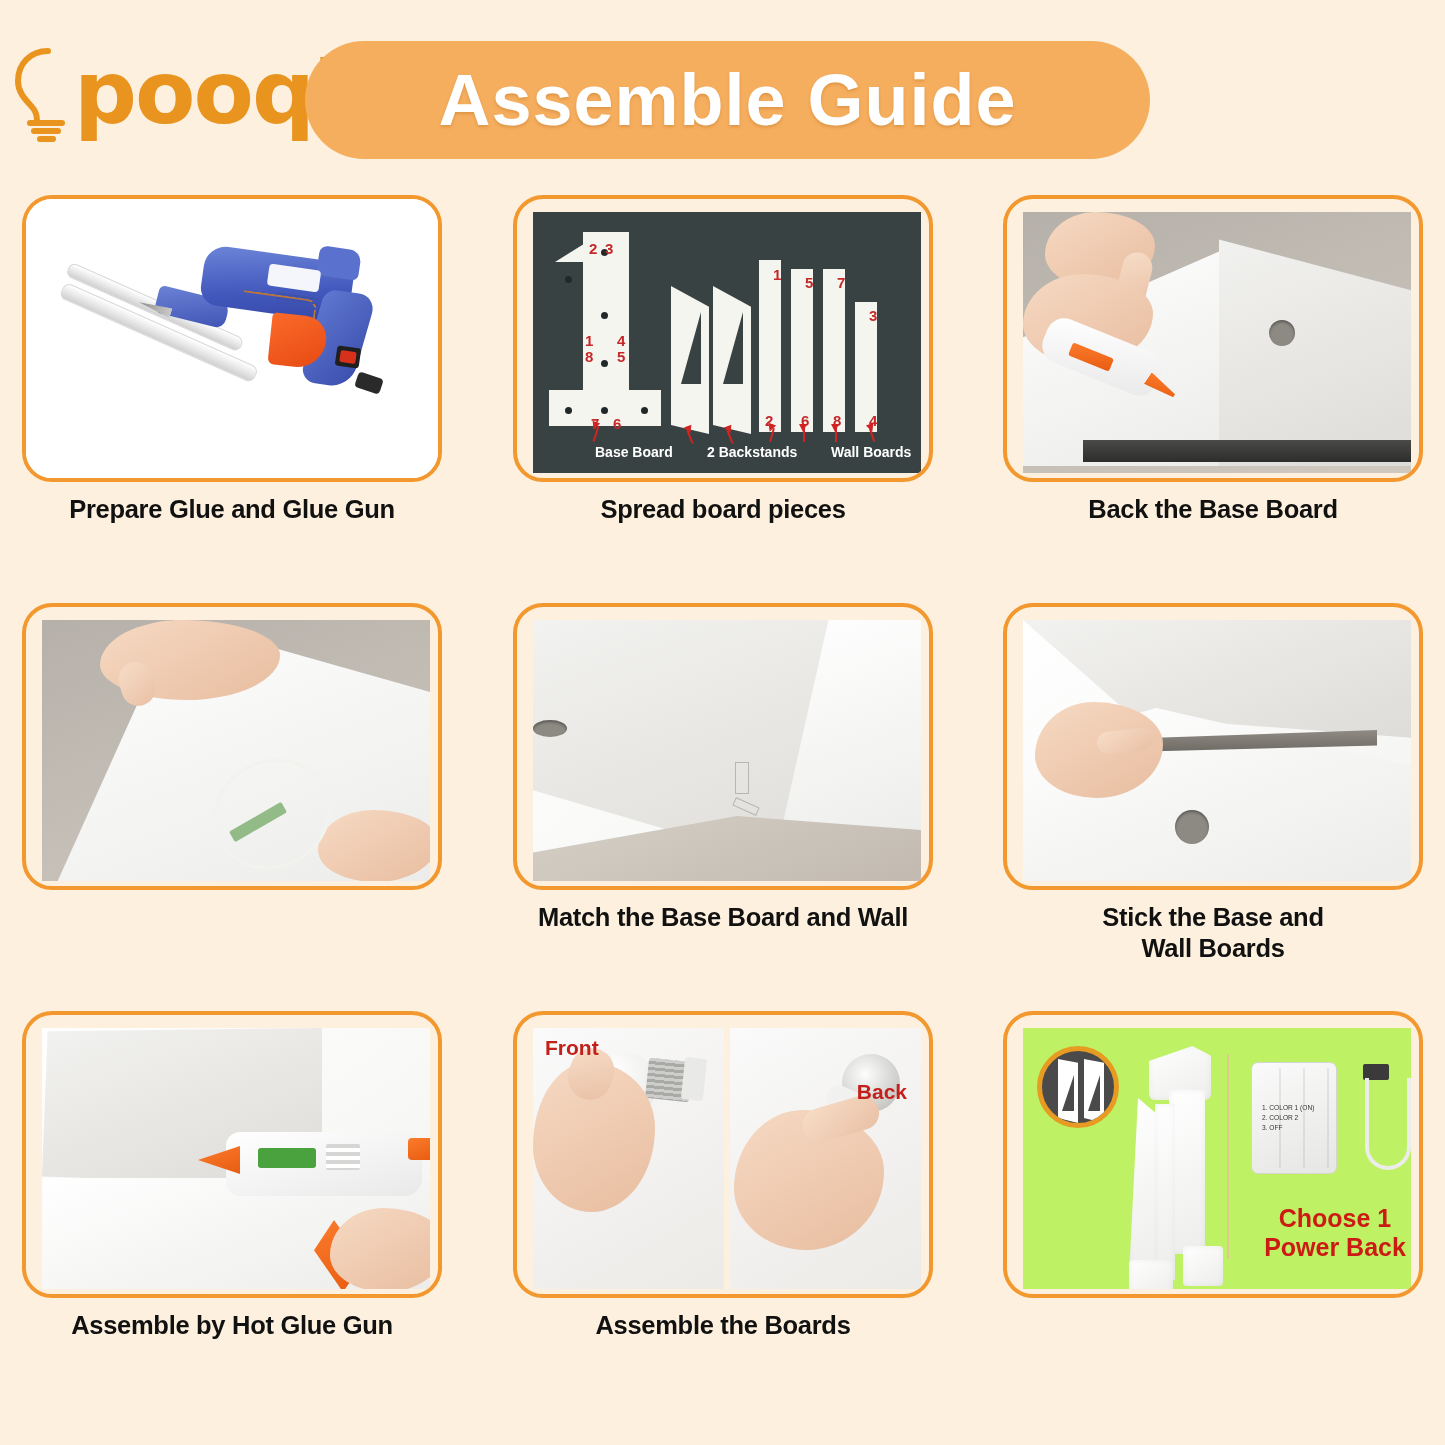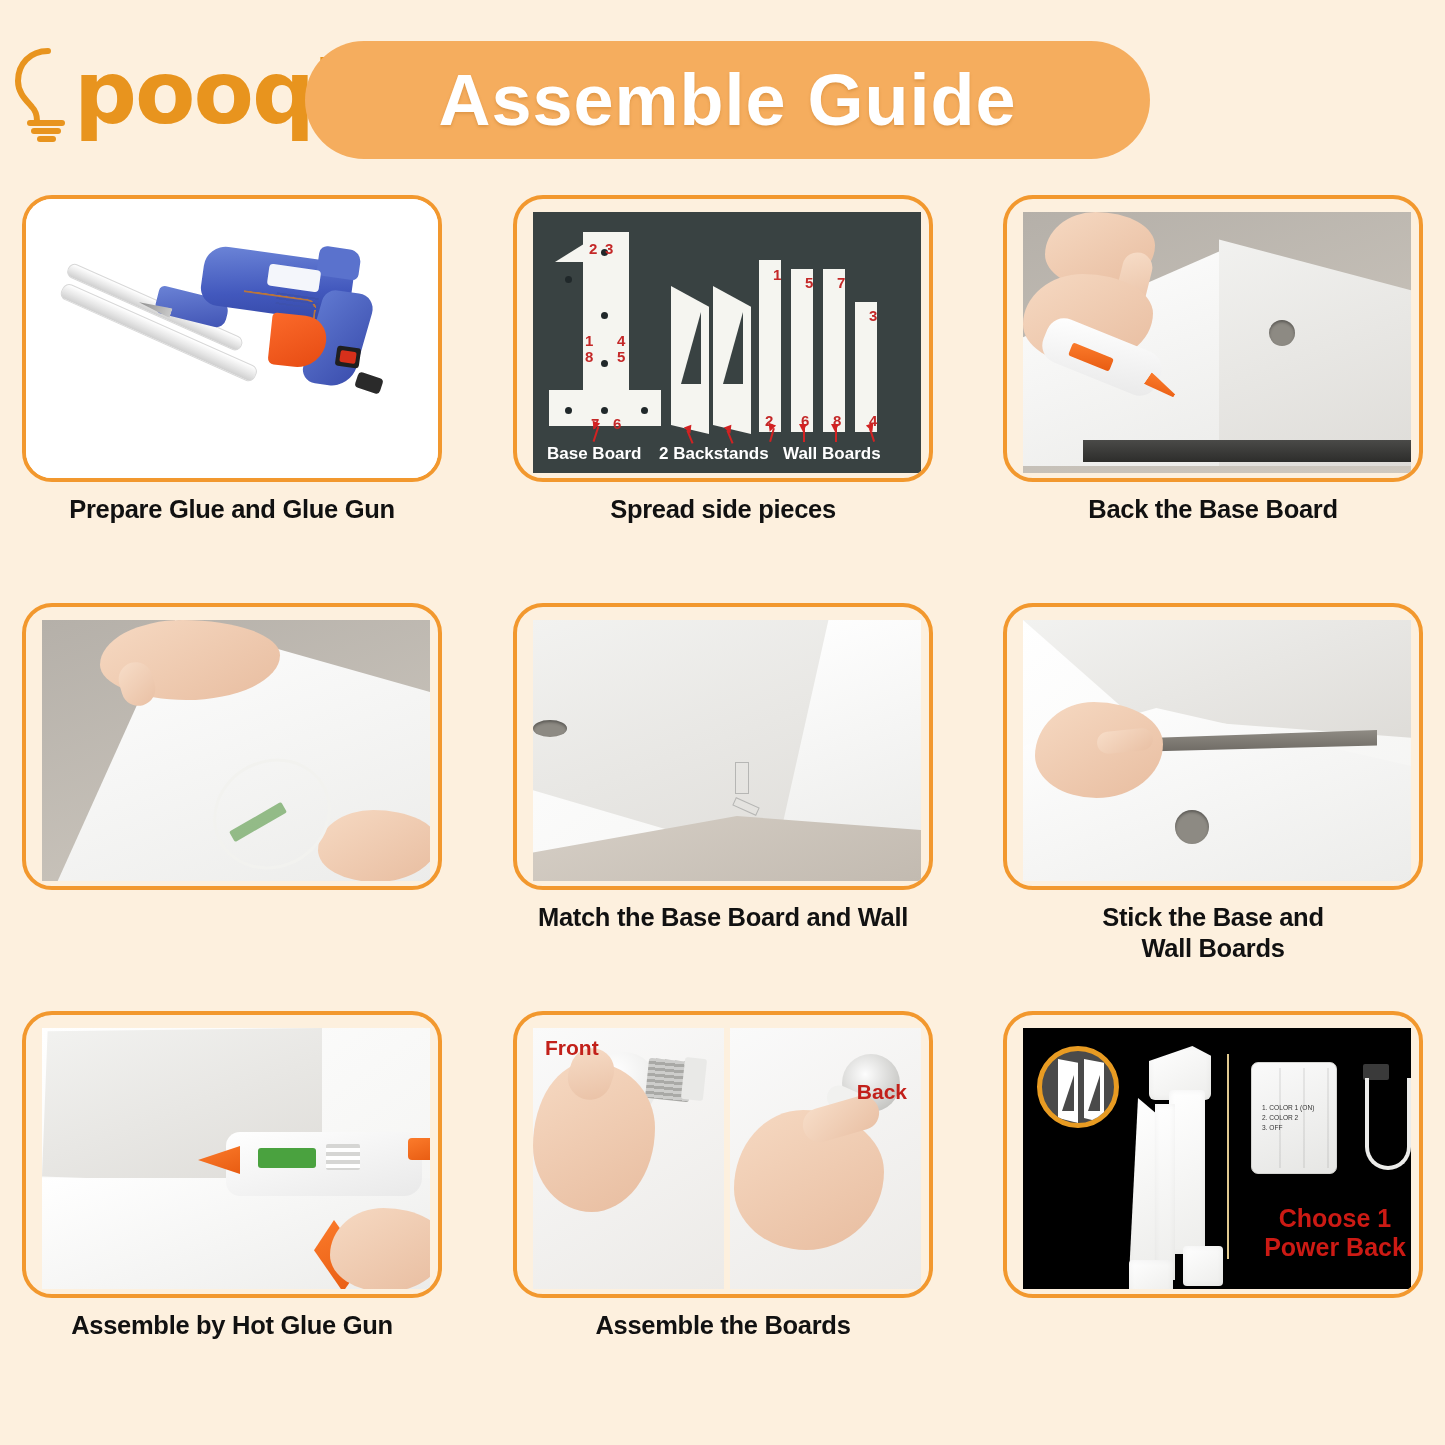--- a/index.html
+++ b/index.html
@@ -131,22 +131,22 @@
     border-radius:0 10px 0 0; transform:rotate(8deg);
   }
 
   
   .p2 { background:#394242; position:relative; }
   .bp { position:absolute; background:#F5F5F0; }
   .num-red { position:absolute; color:#C42828; font-weight:700; font-size:15px;
              font-family:"Liberation Sans", sans-serif; }
   .hole { position:absolute; width:7px; height:7px; background:#20282a; border-radius:50%; }
   .grp-label {
-    position:absolute; color:#ffffff; font-weight:700; font-size:17px;
-    font-family:"Liberation Sans", sans-serif; white-space:nowrap;
+    position:absolute; color:#ffffff; font-weight:700; font-size:14px;
+    font-family:"Liberation Sans", sans-serif; white-space:nowrap;margin-left:48px;
   }
   .arr-line { position:absolute; background:#D22222; width:2px; }
   .arr-head {
     position:absolute; width:0;height:0;
     border-left:4px solid transparent; border-right:4px solid transparent;
     border-bottom:8px solid #D22222;
   }
 
   
   .photo { position:absolute; inset:0; }
@@ -174,21 +174,21 @@
   .half { position:relative; flex:1; background:linear-gradient(150deg,#fafafa,#eceae7); overflow:hidden; }
   .lbl-red {
     position:absolute; color:#C2201A; font-size:21px; font-weight:700;
     font-family:"Liberation Sans", sans-serif; z-index:5;
   }
   .bulb-glass{position:absolute;background:radial-gradient(circle at 35% 30%,#ffffff,#e4e4e2);border-radius:50%;}
   .bulb-base{position:absolute;background:repeating-linear-gradient(180deg,#cdcdcb 0 3px,#a9a9a6 3px 6px);border-radius:3px;}
   .socket{position:absolute;background:radial-gradient(circle at 40% 35%,#fdfdfd,#b4b4b0);border-radius:50%;}
 
   
-  .p9 { background:#000000; position:relative; }
+  .p9 { background:#bef264; position:relative; }
   .badge {
     position:absolute; left:14px; top:18px; width:82px; height:82px;
     border:5px solid #E89B22; border-radius:50%; background:#4A4A4A;
     overflow:hidden;
   }
   .badge .bs { position:absolute; background:#FFFFFF; }
   .divider { position:absolute; left:204px; top:26px; width:2px; height:205px; background:#E0C98F; }
   .num1 { position:absolute; left:92px; top:18px; width:110px; height:248px; }
   .n1p { position:absolute; background:linear-gradient(150deg,#ffffff,#ededeb); box-shadow:inset 0 0 6px rgba(0,0,0,.06); }
   .batt {
@@ -318,21 +318,21 @@
           <div class="arr-line" style="left:302px;top:216px;height:14px;"></div>
           <div class="arr-head" style="left:298px;top:212px;transform:rotate(180deg);"></div>
           <div class="arr-line" style="left:338px;top:216px;height:14px;transform:rotate(-18deg);"></div>
           <div class="arr-head" style="left:334px;top:212px;transform:rotate(160deg);"></div>
 
           <span class="grp-label" style="left:14px;top:232px;">Base Board</span>
           <span class="grp-label" style="left:126px;top:232px;">2 Backstands</span>
           <span class="grp-label" style="left:250px;top:232px;">Wall Boards</span>
         </div>
       </div>
-      <div class="caption">Spread side pieces</div>
+      <div class="caption">Spread board pieces</div>
     </div>
 
     <div class="cell col2">
       <div class="card pad">
         <div class="card-inner">
           <div class="photo ph-grey"></div>
           <div class="board-w" style="left:0;top:24px;width:200px;height:230px;clip-path:polygon(0 44%,100% 6%,100% 100%,0 100%);"></div>
           <div class="board-sh" style="left:196px;top:18px;width:196px;height:236px;clip-path:polygon(0 4%,100% 26%,100% 100%,0 100%);"></div>
           <div class="rhole" style="left:246px;top:108px;width:26px;height:26px;"></div>
           <div class="hand" style="left:22px;top:0;width:110px;height:76px;"></div>

